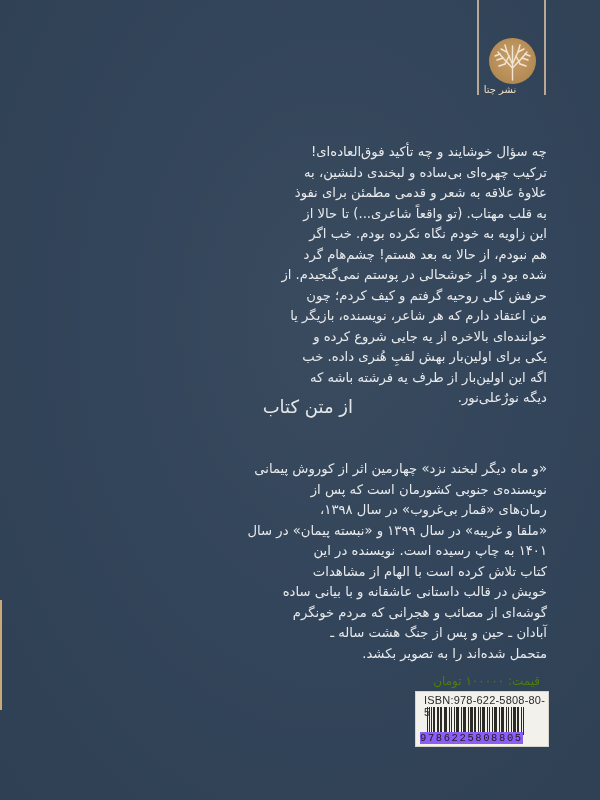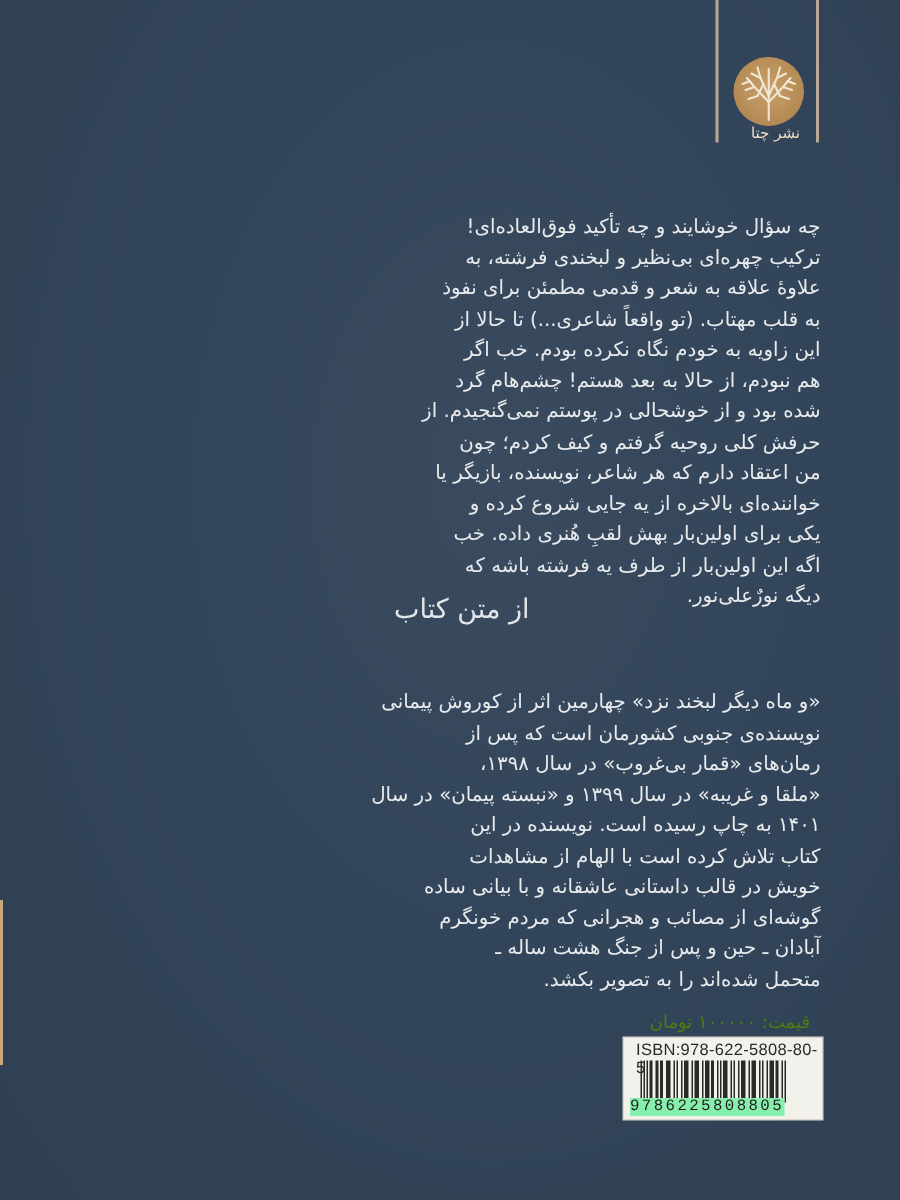--- a/index.html
+++ b/index.html
@@ -11,21 +11,21 @@
   }
   .edge-strip { position:absolute; left:0; top:600px; width:2px; height:110px; background:#c9a87a; }
   .vline { position:absolute; top:0; width:1.5px; height:95px; background:#b9a894; }
   .logo-wrap { position:absolute; left:478px; top:0; width:66px; height:100px; }
   .logo-circle {
     position:absolute; left:11px; top:38px; width:47px; height:46px; border-radius:50%;
     background: radial-gradient(circle at 50% 45%, #c9a06a 0%, #b48a54 70%, #9c7646 100%);
   }
   .logo-circle svg { position:absolute; left:0; top:0; }
   .logo-label {
-    position:absolute; left:17px; width:44px; top:84px; text-align:center;
+    position:absolute; left:0; width:44px; top:84px; text-align:center;
     font-size:10px; color:#ecdcc4; direction:rtl; letter-spacing:0.5px;
   }
   .text-block {
     position:absolute; right:53px; direction:rtl; text-align:justify;
     text-align-last:right; font-size:13.2px; line-height:20.5px; color:#e8eaec;
   }
   .para1 { top:122px; width:285px;margin-top:20px; }
   .caption { position:absolute; right:247px; top:396px; direction:rtl; font-size:18px; color:#e3e6e8; }
   .para2 { top:459px; width:300px; }
   .line { display:block; white-space:nowrap; }
@@ -35,21 +35,21 @@
     background:#f3f1ec; box-shadow:0 0 0 1px #d8d4cc;
   }
   .isbn-text {
     position:absolute; left:8px; top:2px; font-size:11px; color:#2a2a2a;
     font-family:"Liberation Sans", sans-serif; letter-spacing:0.2px;
   }
   .bars { position:absolute; left:11px; top:15px; width:114px; height:28px; display:flex; align-items:stretch; }
   .bars span { display:block; background:#2b2a24; }
   .bar-digits {
     position:absolute; left:4px; top:40px; font-size:10.5px; color:#1f1f1f;
-    font-family:"Liberation Mono", monospace; letter-spacing:1.6px; background:#86efac;
+    font-family:"Liberation Mono", monospace; letter-spacing:1.6px; background:#8b5cf6;
   }
 </style>
 </head>
 <body>
 
 <div class="edge-strip"></div>
 
 <div class="vline" style="left:477px"></div>
 <div class="vline" style="left:544px"></div>
 
@@ -74,21 +74,21 @@
         <path d="M16 26 L10 28"></path>
           <path d="M31 26 L37 28"></path>
       </g>
     </svg>
   </div>
   <div class="logo-label">نشر چتا</div>
 </div>
 
 <div class="text-block para1">
   <span class="line">چه سؤال خوشایند و چه تأکید فوق‌العاده‌ای!</span>
-  <span class="line">ترکیب چهره‌ای بی‌نظیر و لبخندی فرشته، به</span>
+  <span class="line">ترکیب چهره‌ای بی‌ساده و لبخندی دلنشین، به</span>
   <span class="line">علاوهٔ علاقه به شعر و قدمی مطمئن برای نفوذ</span>
   <span class="line">به قلب مهتاب. (تو واقعاً شاعری...) تا حالا از</span>
   <span class="line">این زاویه به خودم نگاه نکرده بودم. خب اگر</span>
   <span class="line">هم نبودم، از حالا به بعد هستم! چشم‌هام گرد</span>
   <span class="line">شده بود و از خوشحالی در پوستم نمی‌گنجیدم. از</span>
   <span class="line">حرفش کلی روحیه گرفتم و کیف کردم؛ چون</span>
   <span class="line">من اعتقاد دارم که هر شاعر، نویسنده، بازیگر یا</span>
   <span class="line">خواننده‌ای بالاخره از یه جایی شروع کرده و</span>
   <span class="line">یکی برای اولین‌بار بهش لقبِ هُنری داده. خب</span>
   <span class="line">اگه این اولین‌بار از طرف یه فرشته باشه که</span>

